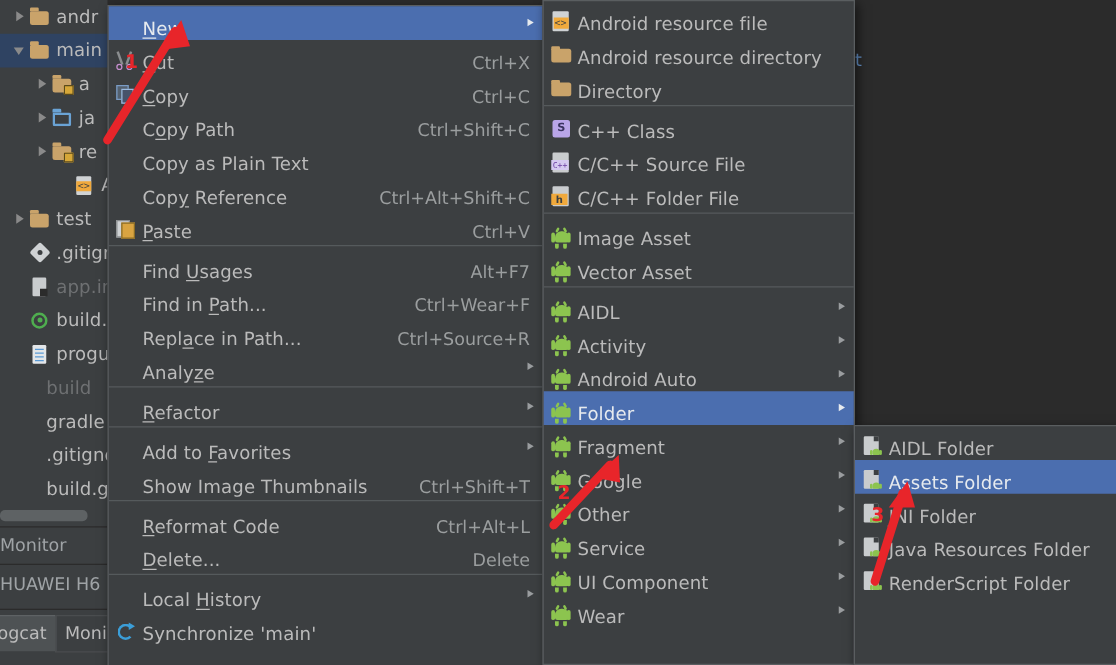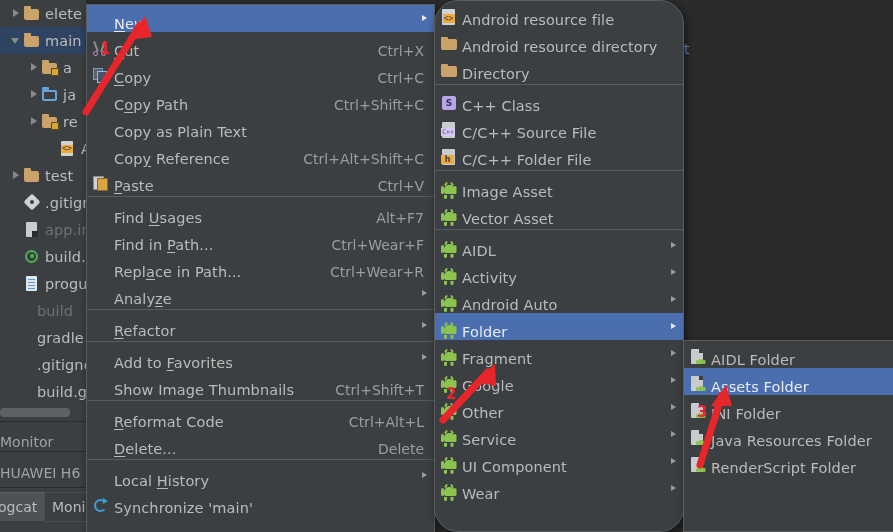--- a/index.html
+++ b/index.html
@@ -41,21 +41,21 @@
   .ic-file::before{content:"";position:absolute;left:3px;top:1px;width:11px;height:15px;background:#c9ccce;border-radius:1px;}
   .ic-file::after{content:"";position:absolute;left:9px;top:10px;width:6px;height:6px;background:#2b2b2b;}
   .ic-gradle::before{content:"";position:absolute;left:2px;top:2px;width:13px;height:13px;border-radius:50%;border:2.5px solid #4fae4f;box-sizing:border-box;}
   .ic-gradle::after{content:"";position:absolute;left:6.5px;top:6.5px;width:4px;height:4px;border-radius:50%;background:#4fae4f;}
   .ic-props::before{content:"";position:absolute;left:3px;top:1px;width:11px;height:15px;background:#e3e6e8;border-radius:1px;}
   .ic-props::after{content:"";position:absolute;left:5px;top:4px;width:7px;height:1.5px;background:#5b9bd5;box-shadow:0 3px 0 #5b9bd5,0 6px 0 #5b9bd5,0 9px 0 #5b9bd5;}
 
   .hscroll{position:absolute;left:0;top:408px;width:70px;height:9px;background:#5e6264;border-radius:4px;}
   .panel-div{position:absolute;left:0;width:86px;height:1px;background:#2b2b2b;}
 
-  .mon-row{position:absolute;left:0;width:86px;height:26px;display:flex;align-items:flex-end;white-space:nowrap;}
+  .mon-row{position:absolute;left:0;width:86px;height:26px;display:flex;align-items:center;white-space:nowrap;}
   .mon-row span{color:#9fa3a6;font-size:14px;}
 
   .tabbar{position:absolute;left:0;top:487px;width:86px;height:45px;background:#3c3f41;border-top:1px solid #2b2b2b;}
   .tab{position:absolute;top:4px;height:28px;display:flex;align-items:center;padding:0 7px;white-space:nowrap;color:#bbbbbb;font-size:14px;}
   .tab.active{background:#4e5254;border:1px solid #5e6264;border-bottom:none;}
   .tab.inactive{border:1px solid #4a4d4f;}
 
   
   .menu{position:absolute;background:#3c3f41;border:1px solid #5a5e60;box-shadow:2px 3px 8px rgba(0,0,0,.55);box-sizing:border-box;}
   .mrow{position:relative;height:27px;display:flex;align-items:flex-end;white-space:nowrap;box-sizing:border-box;}
@@ -124,21 +124,21 @@
   <div class="editor-bg">
     <div class="editor-token" style="left:684px;top:41px;">t</div>
   </div>
 
   <div class="project-panel">
     <div class="tree" id="tree">
         <div class="tree-row">
           <span style="width: 10px; flex: 0 0 10px;"></span>
           <span class="arrow right"></span>
           <span class="ic ic-folder"></span>
-          <span class="tree-label">elete</span>
+          <span class="tree-label">andr</span>
         </div>
         <div class="tree-row sel">
           <span style="width: 10px; flex: 0 0 10px;"></span>
           <span class="arrow down"></span>
           <span class="ic ic-folder"></span>
           <span class="tree-label">main</span>
         </div>
         <div class="tree-row">
           <span style="width: 28px; flex: 0 0 28px;"></span>
           <span class="arrow right"></span>
@@ -289,21 +289,21 @@
         <span class="macc">Alt+F7</span>
       </div>
       <div class="mrow">
         <span class="micon" style="visibility: hidden;"></span>
         <span class="mtext">Find in <span class="u">P</span>ath...</span>
         <span class="macc">Ctrl+Wear+F</span>
       </div>
       <div class="mrow">
         <span class="micon" style="visibility: hidden;"></span>
         <span class="mtext">Repl<span class="u">a</span>ce in Path...</span>
-        <span class="macc">Ctrl+Wear+R</span>
+        <span class="macc">Ctrl+Source+R</span>
       </div>
       <div class="mrow">
         <span class="micon" style="visibility: hidden;"></span>
         <span class="mtext">Analy<span class="u">z</span>e</span>
         <span class="msub"></span>
       </div>
       <div class="msep"></div>
       <div class="mrow">
         <span class="micon" style="visibility: hidden;"></span>
         <span class="mtext"><span class="u">R</span>efactor</span>
@@ -336,21 +336,21 @@
         <span class="micon" style="visibility: hidden;"></span>
         <span class="mtext">Local <span class="u">H</span>istory</span>
         <span class="msub"></span>
       </div>
       <div class="mrow">
         <span class="micon i-sync"></span>
         <span class="mtext">Synchronize 'main'</span>
       </div>
     </div>
 
-  <div class="menu" id="menu2" style="left:434px;top:0px;width:250px;height:532px;border-radius:24px;">
+  <div class="menu" id="menu2" style="left:434px;top:0px;width:250px;height:532px;">
       <div class="mrow">
         <span class="micon i-resfile"></span>
         <span class="mtext">Android resource file</span>
       </div>
       <div class="mrow">
         <span class="micon i-dir"></span>
         <span class="mtext">Android resource directory</span>
       </div>
       <div class="mrow">
         <span class="micon i-dir"></span>

